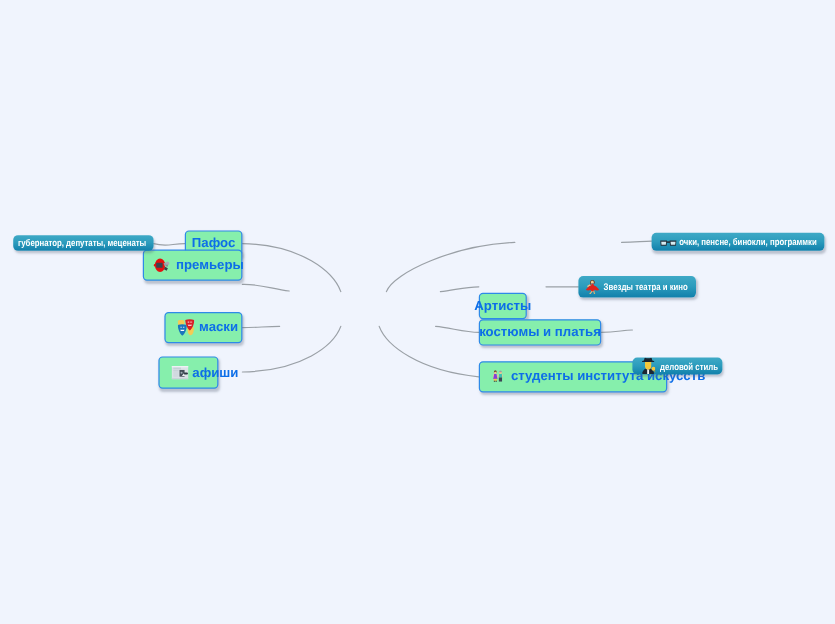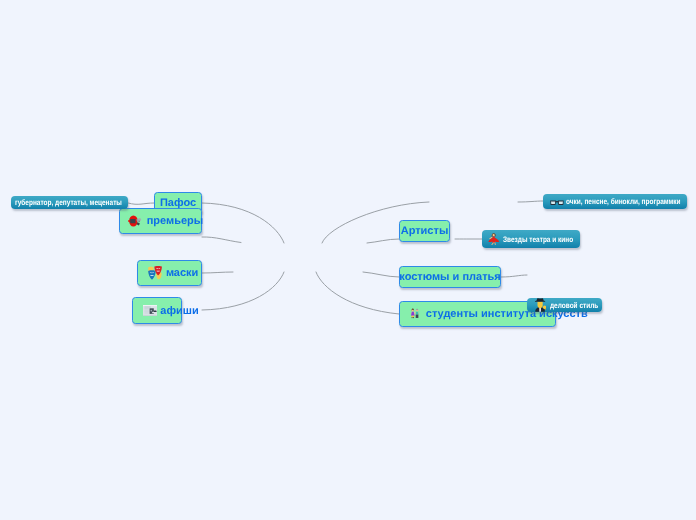--- a/index.html
+++ b/index.html
@@ -101,21 +101,21 @@
         <rect x="6.6" y="3.3" width="4.2" height="5.6" fill="#424e58"></rect>
         <circle cx="8.3" cy="5.6" r="0.85" fill="#9fadb6"></circle>
         <path d="M10.4 5.4h2.4a0.85 0.85 0 0 1 0 1.7h-2.4z" fill="#2e3a44"></path>
         <path d="M8.6 8.3 l1.5 -2.0 1.4 2.0z" fill="#edf1f4"></path>
       </svg>
     </span>
     <span class="lbl">афиши</span>
   </div>
 
 
-  <div class="node n-white" style="left:399px;top:220px;width:51px;height:22px;justify-content:center;">
+  <div class="node n-white" style="left:399px;top:244px;width:40px;height:22px;justify-content:center;">
     <span class="lbl">Артисты</span>
   </div>
 
   <div class="node n-white" style="left:399px;top:266px;width:102px;height:22px;justify-content:center;">
     <span class="lbl">костюмы и платья</span>
   </div>
 
   <div class="node n-white" style="left:399px;top:301px;width:157px;height:26px;padding-left:9.7px;">
     <span class="ico" style="margin-right:6.2px;">
       <svg width="9.9" height="13.4" viewBox="0 0 13 15">

